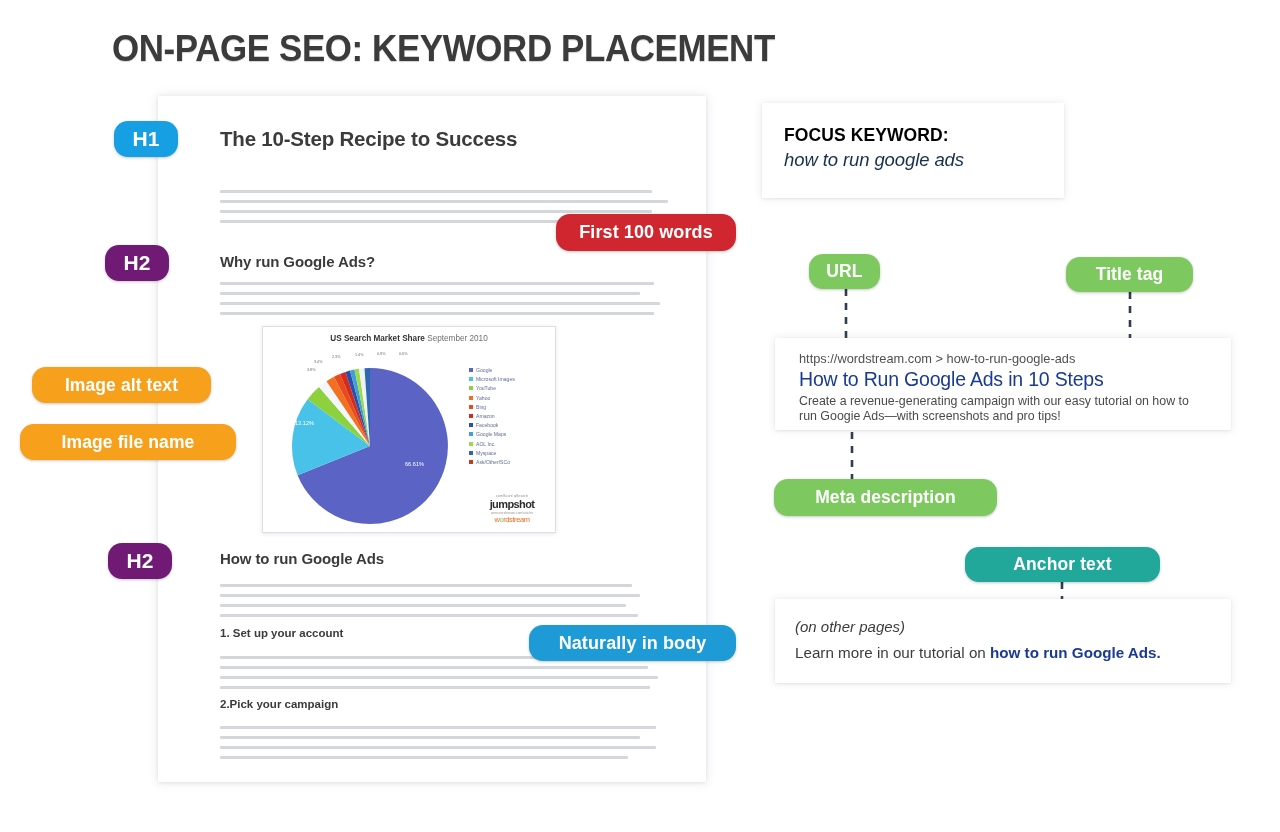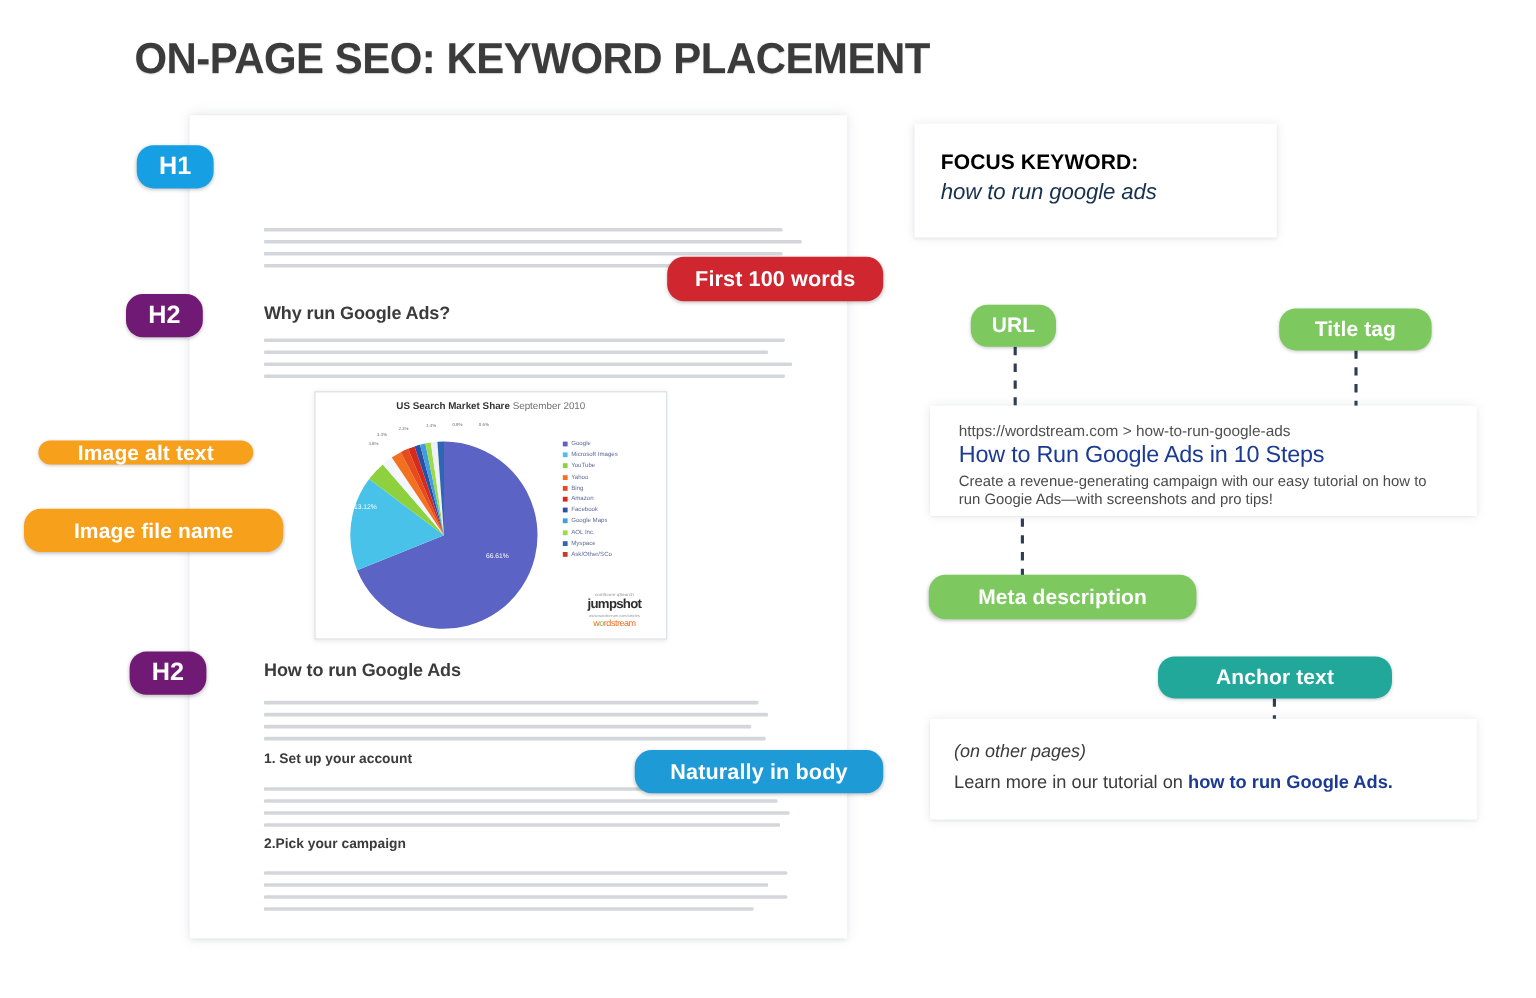--- a/index.html
+++ b/index.html
@@ -250,20 +250,21 @@
 
     <line x1="852" y1="432" x2="852" y2="480" stroke="#2f3d52" stroke-width="2.6" stroke-dasharray="7 7"></line>
 
     <line x1="1062" y1="582" x2="1062" y2="641" stroke="#2f3d52" stroke-width="2.6" stroke-dasharray="7 7"></line>
   </svg>
 
   <div class="doc-page">
     <div class="doc-inner">
 
       <div class="doc-h1">
+        <div>The 10-Step Recipe to Success</div>
       </div>
 
       <div class="rule" style="left:62px; top:94px; width:432px;"></div>
       <div class="rule" style="left:62px; top:104px; width:448px;"></div>
       <div class="rule" style="left:62px; top:114px; width:432px;"></div>
       <div class="rule" style="left:62px; top:124px; width:420px;"></div>
 
       <div class="doc-h2" style="left:62px; top:157px;">Why run Google Ads?</div>
 
       <div class="rule" style="left:62px; top:186px; width:434px;"></div>
@@ -395,21 +396,21 @@
   </div>
 
   <div class="badge badge-h1" style="left:114px; top:121px; width:64px; height:36px; font-size:21px;">H1</div>
 
   <div class="badge badge-h2" style="left:105px; top:245px; width:64px; height:36px; font-size:21px;">H2</div>
 
   <div class="badge badge-h2" style="left:108px; top:543px; width:64px; height:36px; font-size:21px;">H2</div>
 
   <div class="badge badge-red" style="left:556px; top:214px; width:180px; height:37px; font-size:18px;">First 100 words</div>
 
-  <div class="badge badge-orange" style="left:32px; top:367px; width:179px; height:20px; font-size:17.5px;">Image alt text</div>
+  <div class="badge badge-orange" style="left:32px; top:367px; width:179px; height:36px; font-size:17.5px;">Image alt text</div>
 
   <div class="badge badge-orange" style="left:20px; top:424px; width:216px; height:36px; font-size:17.5px;">Image file name</div>
 
   <div class="badge badge-blue-light" style="left:529px; top:625px; width:207px; height:36px; font-size:18px;">Naturally in body</div>
 
   <div class="card focus-card">
     <div class="focus-title">FOCUS KEYWORD:</div>
     <div class="focus-kw">how to run google ads</div>
   </div>
 

